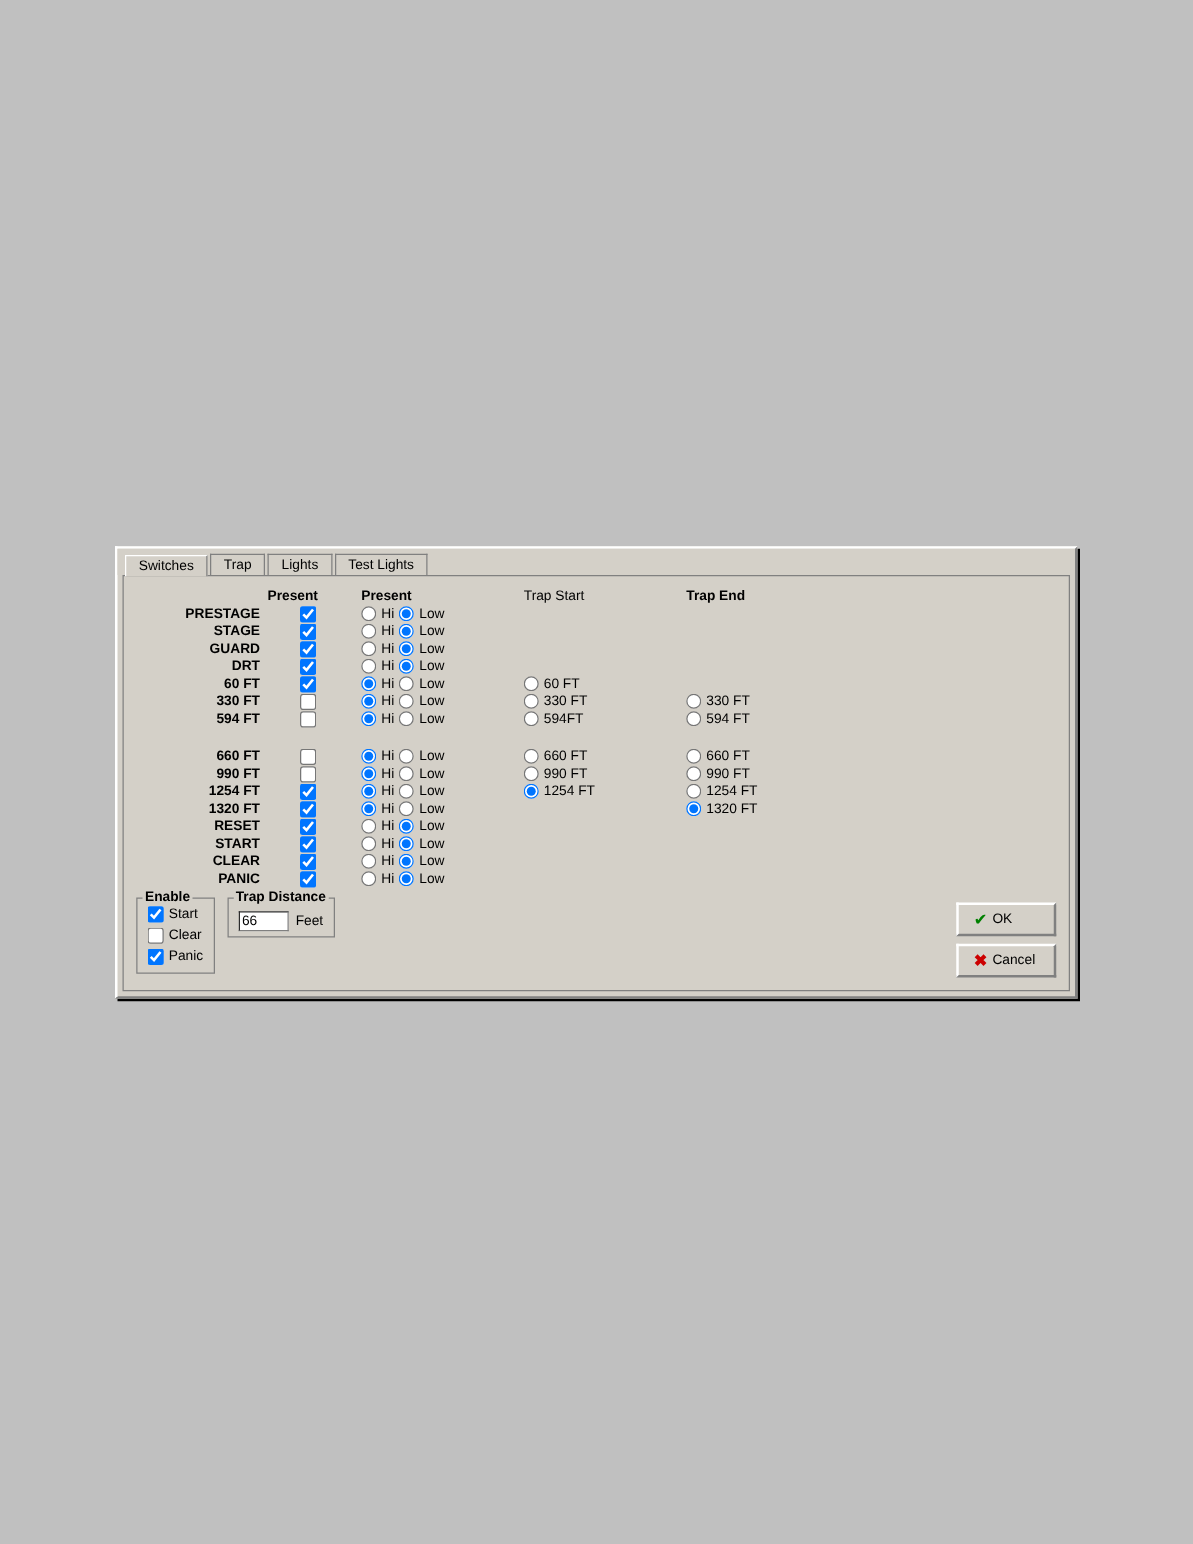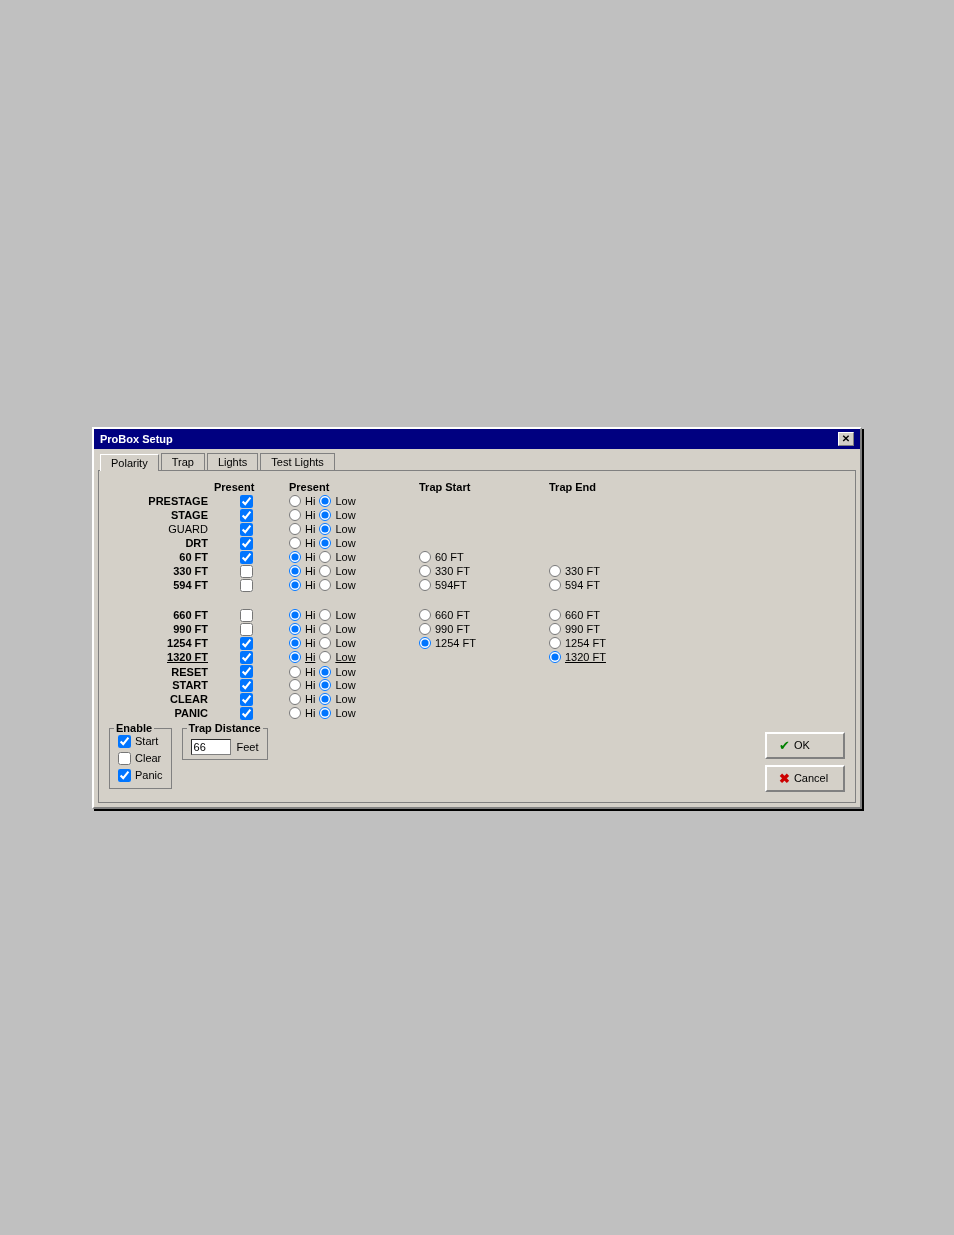--- a/index.html
+++ b/index.html
@@ -144,39 +144,35 @@
       align-items: flex-start;
     }
     .ok-btn-icon { color: #008000; font-size: 13px; }
     .cancel-btn-icon { color: #cc0000; font-size: 13px; }
     .icon-x { font-weight: bold; }
   </style>
 </head>
 <body>
 
 <div class="window">
-  <div class="title-bar">
-    <span>ProBox Setup</span>
-    <div class="title-bar-close">✕</div>
-  </div>
 
   <div class="tabs">
-    <div class="tab active">Polarity</div>
+    <div class="tab active">Switches</div>
     <div class="tab">Trap</div>
     <div class="tab">Lights</div>
     <div class="tab">Test Lights</div>
   </div>
 
   <div class="content">
 
     <div style="display:flex; margin-bottom:2px;">
       <div style="width:105px;"></div>
       <div style="width:65px; font-weight:bold; font-size:11px;">Present</div>
       <div style="width:130px; font-weight:bold; font-size:11px; margin-left:10px;">Present</div>
-      <div style="width:130px; font-weight:bold; font-size:11px;">Trap Start</div>
+      <div style="width:130px; font-weight:normal; font-size:11px;">Trap Start</div>
       <div style="width:130px; font-weight:bold; font-size:11px;">Trap End</div>
     </div>
 
     <div id="rows-container">
         <div style="display: flex; align-items: center; margin-bottom: 1px;">
           <div style="width: 105px; text-align: right; font-weight: bold; font-size: 11px; padding-right: 6px;">PRESTAGE</div>
           <div style="width: 65px; display: flex; justify-content: center;">
             <input type="checkbox" checked="" style="">
           </div>
           <div style="width: 130px; display: flex; align-items: center; gap: 4px; margin-left: 10px;">
@@ -196,21 +192,21 @@
           <div style="width: 130px; display: flex; align-items: center; gap: 4px; margin-left: 10px;">
             <input type="radio" name="pol_1" style="">
             <label style="font-size: 11px;">Hi</label>
             <input type="radio" name="pol_1" checked="" style="">
             <label style="font-size: 11px;">Low</label>
           </div>
           <div style="width: 130px; display: flex; align-items: center; gap: 4px;"></div>
           <div style="width: 130px; display: flex; align-items: center; gap: 4px;"></div>
         </div>
         <div style="display: flex; align-items: center; margin-bottom: 1px;">
-          <div style="width: 105px; text-align: right; font-weight: normal; font-size: 11px; padding-right: 6px;">GUARD</div>
+          <div style="width: 105px; text-align: right; font-weight: bold; font-size: 11px; padding-right: 6px;">GUARD</div>
           <div style="width: 65px; display: flex; justify-content: center;">
             <input type="checkbox" checked="" style="">
           </div>
           <div style="width: 130px; display: flex; align-items: center; gap: 4px; margin-left: 10px;">
             <input type="radio" name="pol_2" style="">
             <label style="font-size: 11px;">Hi</label>
             <input type="radio" name="pol_2" checked="" style="">
             <label style="font-size: 11px;">Low</label>
           </div>
           <div style="width: 130px; display: flex; align-items: center; gap: 4px;"></div>
@@ -340,38 +336,38 @@
           </div>
           <div style="width: 130px; display: flex; align-items: center; gap: 4px;">
             <input type="radio" name="trap_start" checked="" style="">
             <label style="font-size: 11px;">1254 FT</label>
           </div>
           <div style="width: 130px; display: flex; align-items: center; gap: 4px;">
             <input type="radio" name="trap_end" style="">
             <label style="font-size: 11px;">1254 FT</label>
           </div>
         </div>
-        <div style="display: flex; align-items: center; margin-bottom: 1px; text-decoration: underline;">
+        <div style="display: flex; align-items: center; margin-bottom: 1px;">
           <div style="width: 105px; text-align: right; font-weight: bold; font-size: 11px; padding-right: 6px;">1320 FT</div>
           <div style="width: 65px; display: flex; justify-content: center;">
             <input type="checkbox" checked="" style="">
           </div>
           <div style="width: 130px; display: flex; align-items: center; gap: 4px; margin-left: 10px;">
             <input type="radio" name="pol_10" checked="" style="">
             <label style="font-size: 11px;">Hi</label>
             <input type="radio" name="pol_10" style="">
             <label style="font-size: 11px;">Low</label>
           </div>
           <div style="width: 130px; display: flex; align-items: center; gap: 4px;"></div>
           <div style="width: 130px; display: flex; align-items: center; gap: 4px;">
             <input type="radio" name="trap_end" checked="" style="">
             <label style="font-size: 11px;">1320 FT</label>
           </div>
         </div>
-        <div style="display: flex; align-items: flex-end; margin-bottom: 1px;">
+        <div style="display: flex; align-items: center; margin-bottom: 1px;">
           <div style="width: 105px; text-align: right; font-weight: bold; font-size: 11px; padding-right: 6px;">RESET</div>
           <div style="width: 65px; display: flex; justify-content: center;">
             <input type="checkbox" checked="" style="">
           </div>
           <div style="width: 130px; display: flex; align-items: center; gap: 4px; margin-left: 10px;">
             <input type="radio" name="pol_11" style="">
             <label style="font-size: 11px;">Hi</label>
             <input type="radio" name="pol_11" checked="" style="">
             <label style="font-size: 11px;">Low</label>
           </div>

